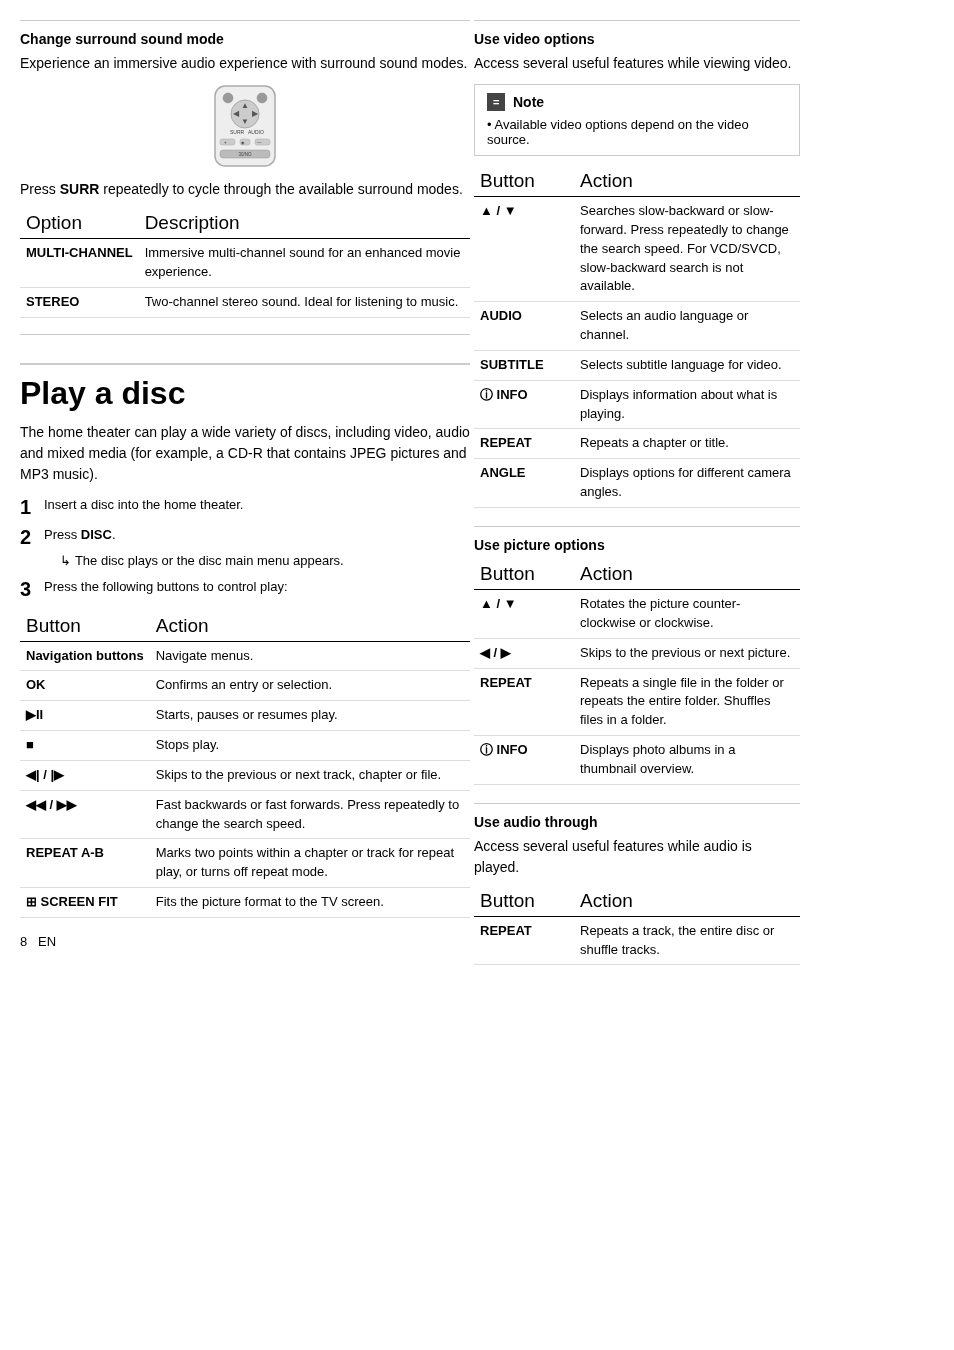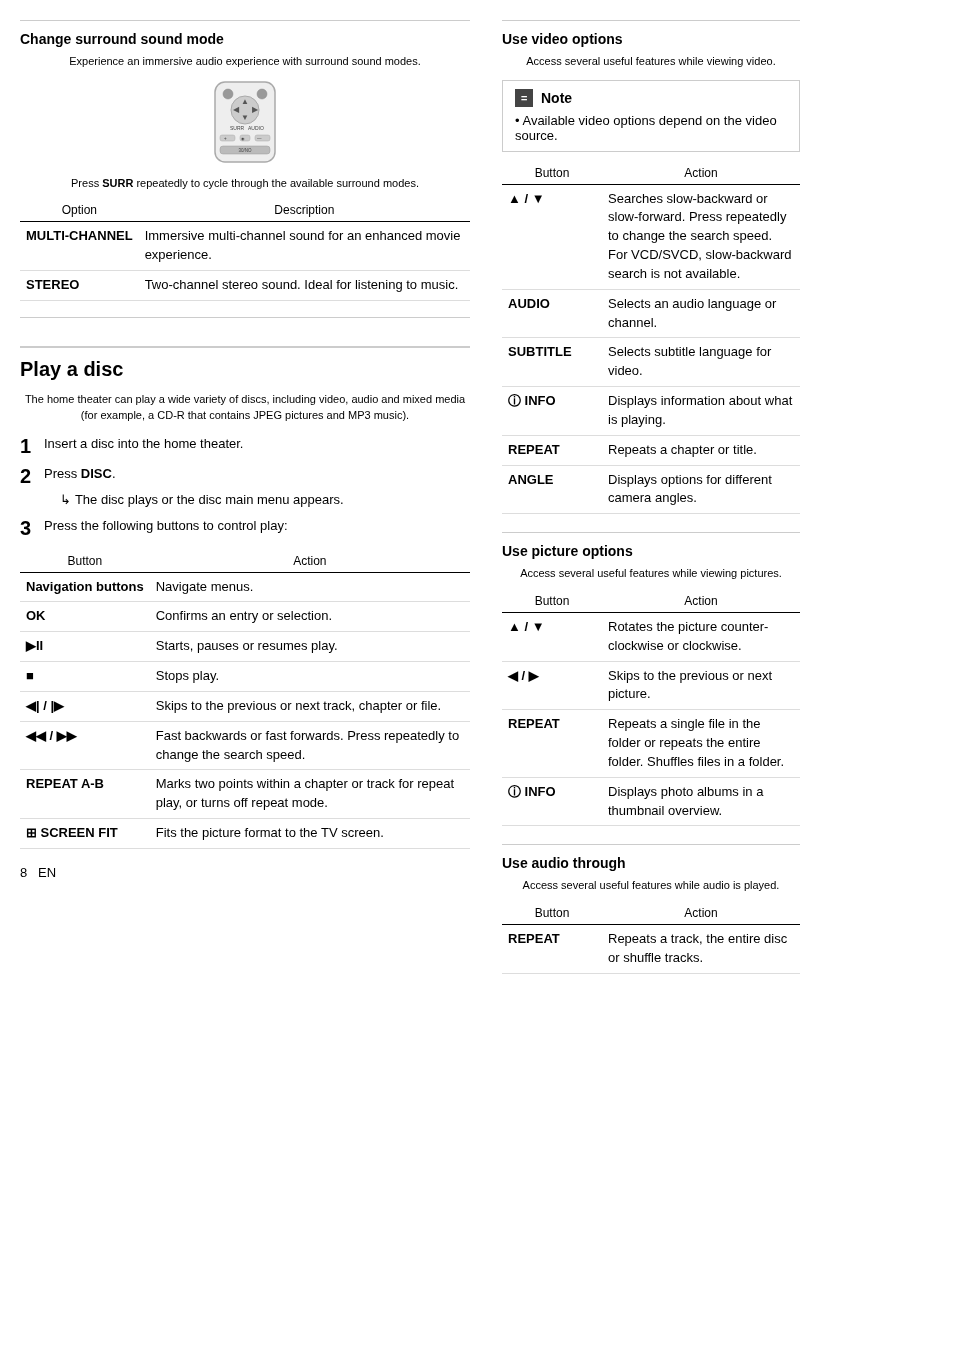--- a/index.html
+++ b/index.html
@@ -8,46 +8,45 @@
       font-size: 13px;
       background: #fff;
       color: #000;
       width: 954px;
       min-height: 1350px;
     }
     .page {
       display: flex;
       width: 820px;
       padding: 20px;
-      gap: 32px;
+      gap: 4px;
     }
     .left-col {
       width: 450px;
       flex-shrink: 0;
     }
     .right-col {
       flex: 1;
     }
     h2 {
       font-size: 14px;
       font-weight: bold;
       margin-bottom: 6px;
     }
     h1 {
-      font-size: 20px;
+      font-size: 32px;
       font-weight: bold;
       margin: 18px 0 10px 0;
       border-top: 2px solid #ccc;
       padding-top: 10px;
     }
     p {
-      font-size: 11px;
+      font-size: 14px;
       line-height: 1.5;
       margin-bottom: 8px;
-      text-align: center;
     }
     .section {
       border-top: 1px solid #ccc;
       padding-top: 10px;
       margin-bottom: 16px;
     }
     .note-box {
       border: 1px solid #ccc;
       padding: 8px 12px;
       margin: 10px 0;
@@ -75,25 +74,25 @@
     .note-bullet {
       font-size: 13px;
     }
     table {
       width: 100%;
       border-collapse: collapse;
       margin-bottom: 14px;
       font-size: 13px;
     }
     th {
-      text-align: center;
+      text-align: left;
       border-bottom: 1px solid #000;
       padding: 4px 6px;
       font-weight: normal;
-      font-size: 12px;
+      font-size: 19px;
     }
     td {
       padding: 5px 6px;
       vertical-align: top;
       border-bottom: 1px solid #ddd;
       font-size: 13px;
       line-height: 1.45;
     }
     td:first-child {
       white-space: nowrap;
@@ -319,21 +318,20 @@
             <tr>
               <td>ANGLE</td>
               <td>Displays options for different camera angles.</td>
             </tr>
           </tbody>
       </table>
     </div>
 
     <div class="section right-section">
       <h2>Use picture options</h2>
-      <p>Access several useful features while viewing pictures.</p>
 
       <table>
         <thead>
           <tr>
             <th>Button</th>
             <th>Action</th>
           </tr>
         </thead>
         <tbody id="picture-table-body">
             <tr>

